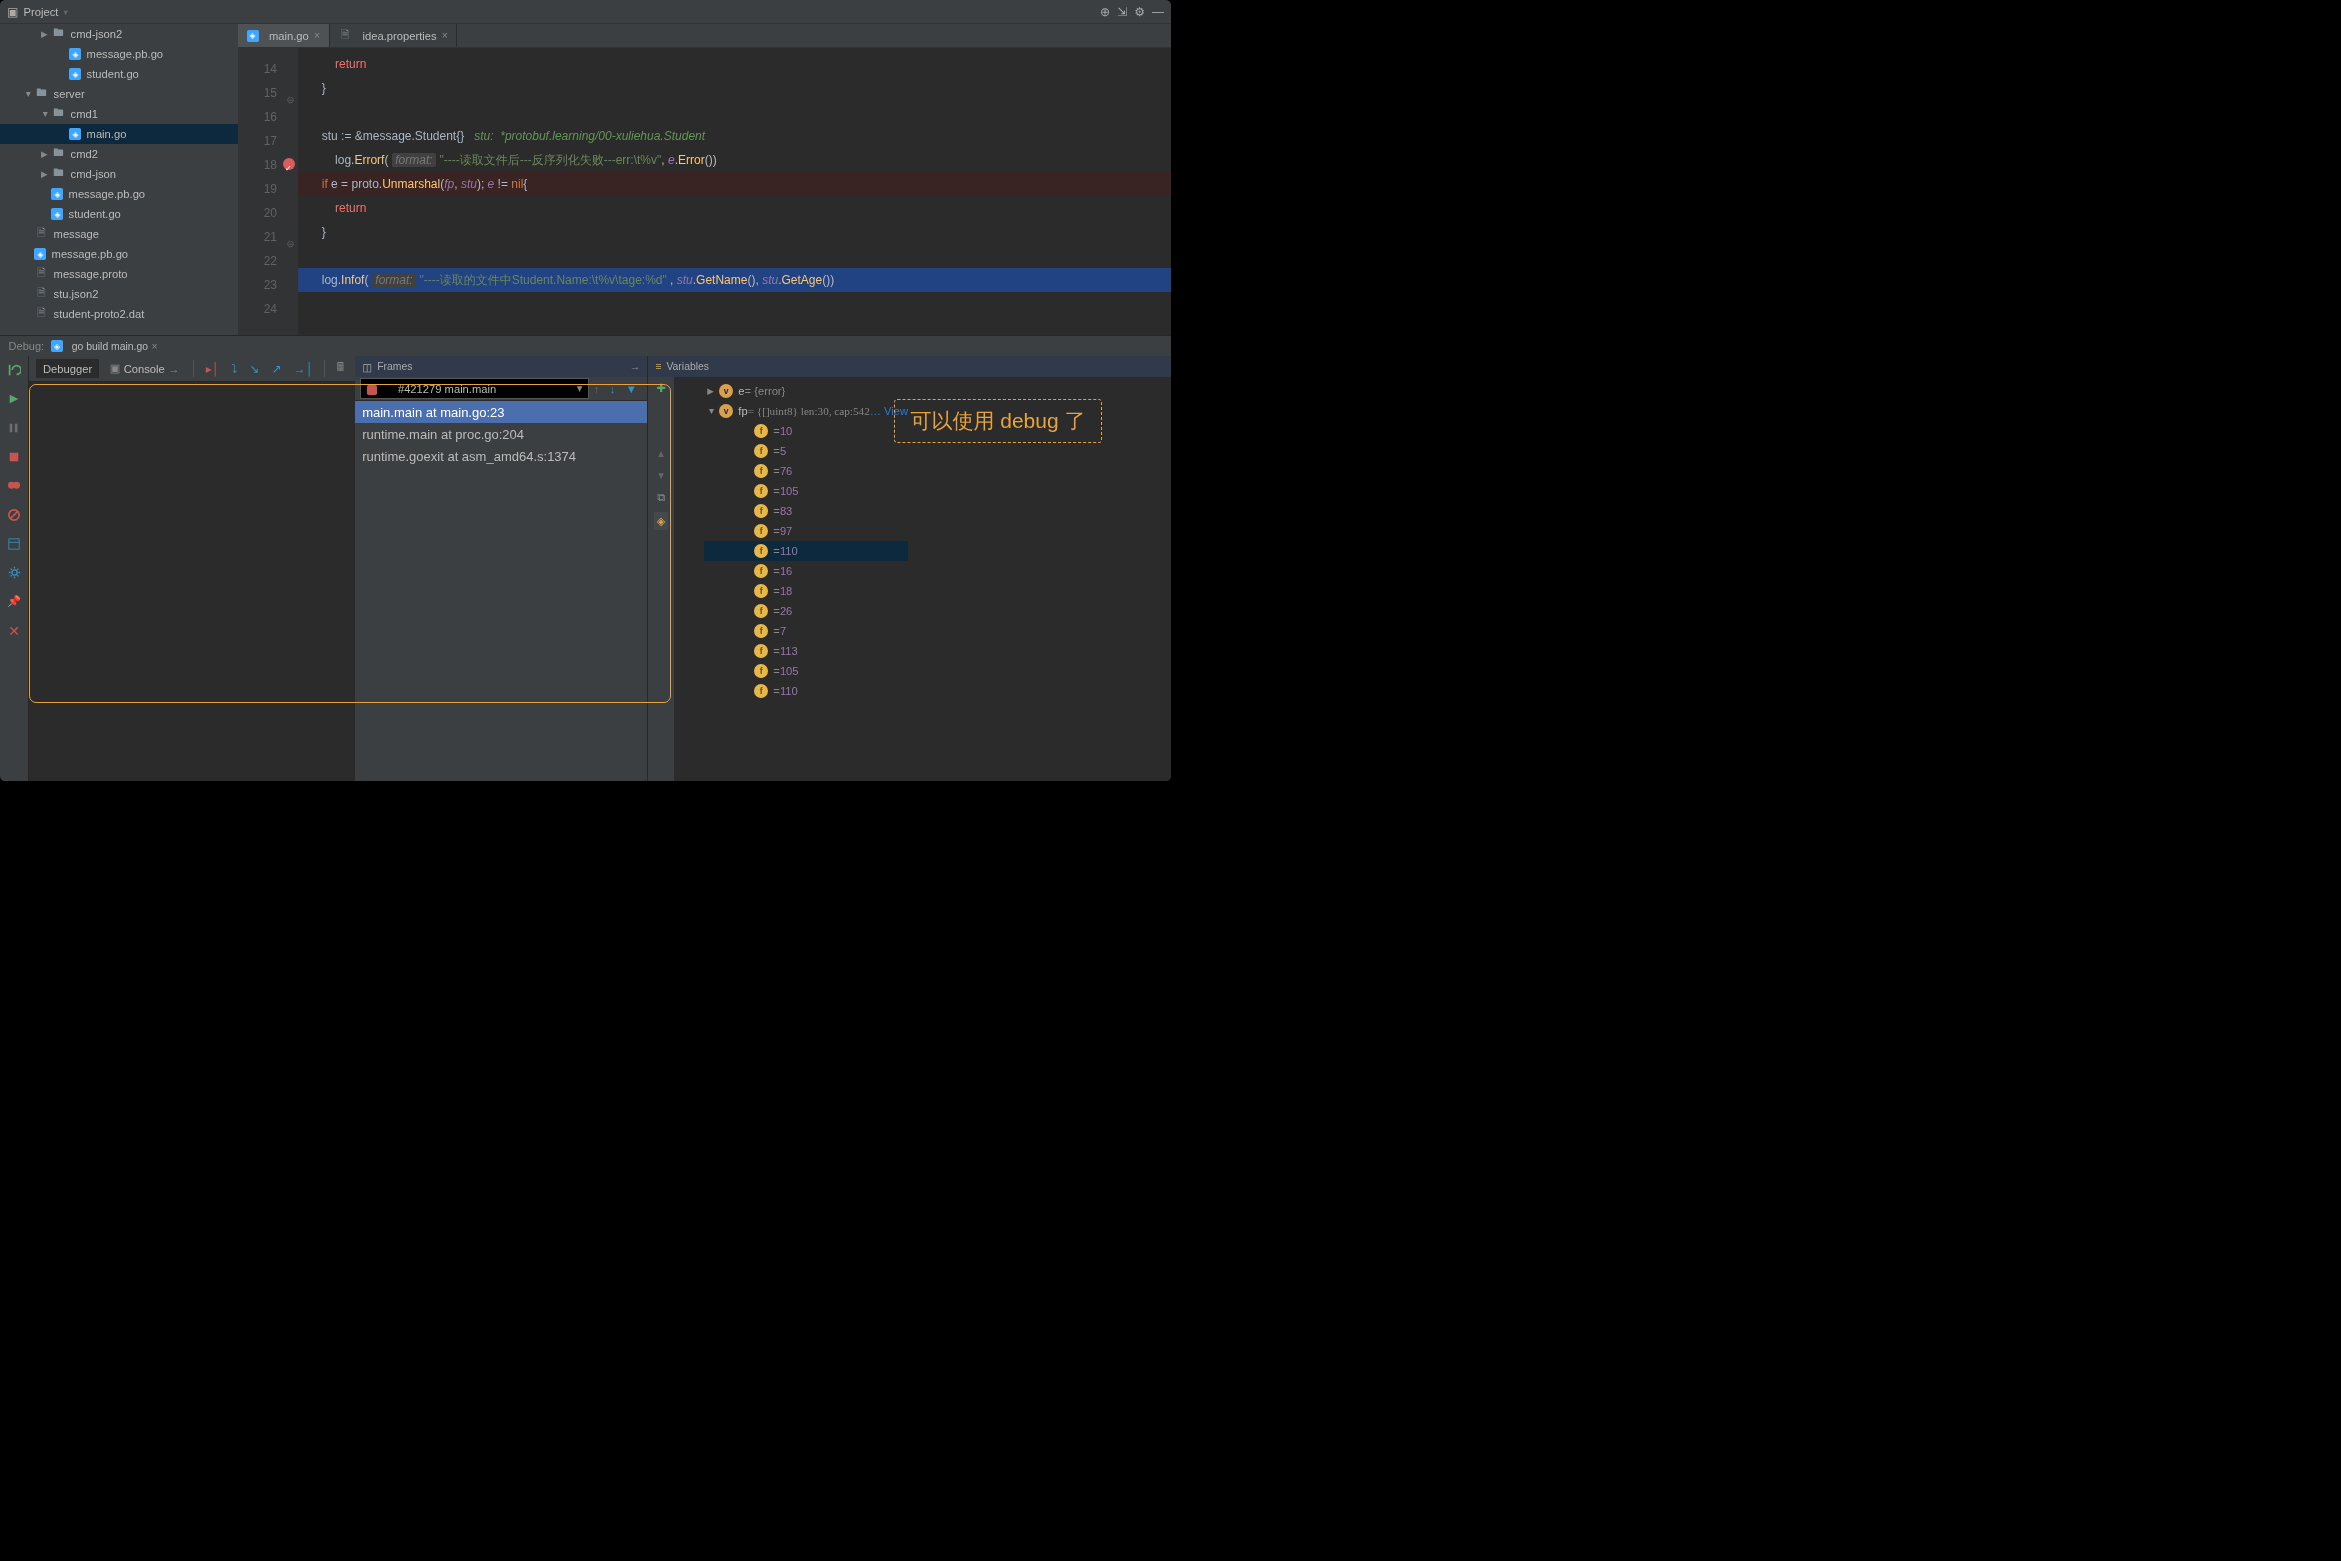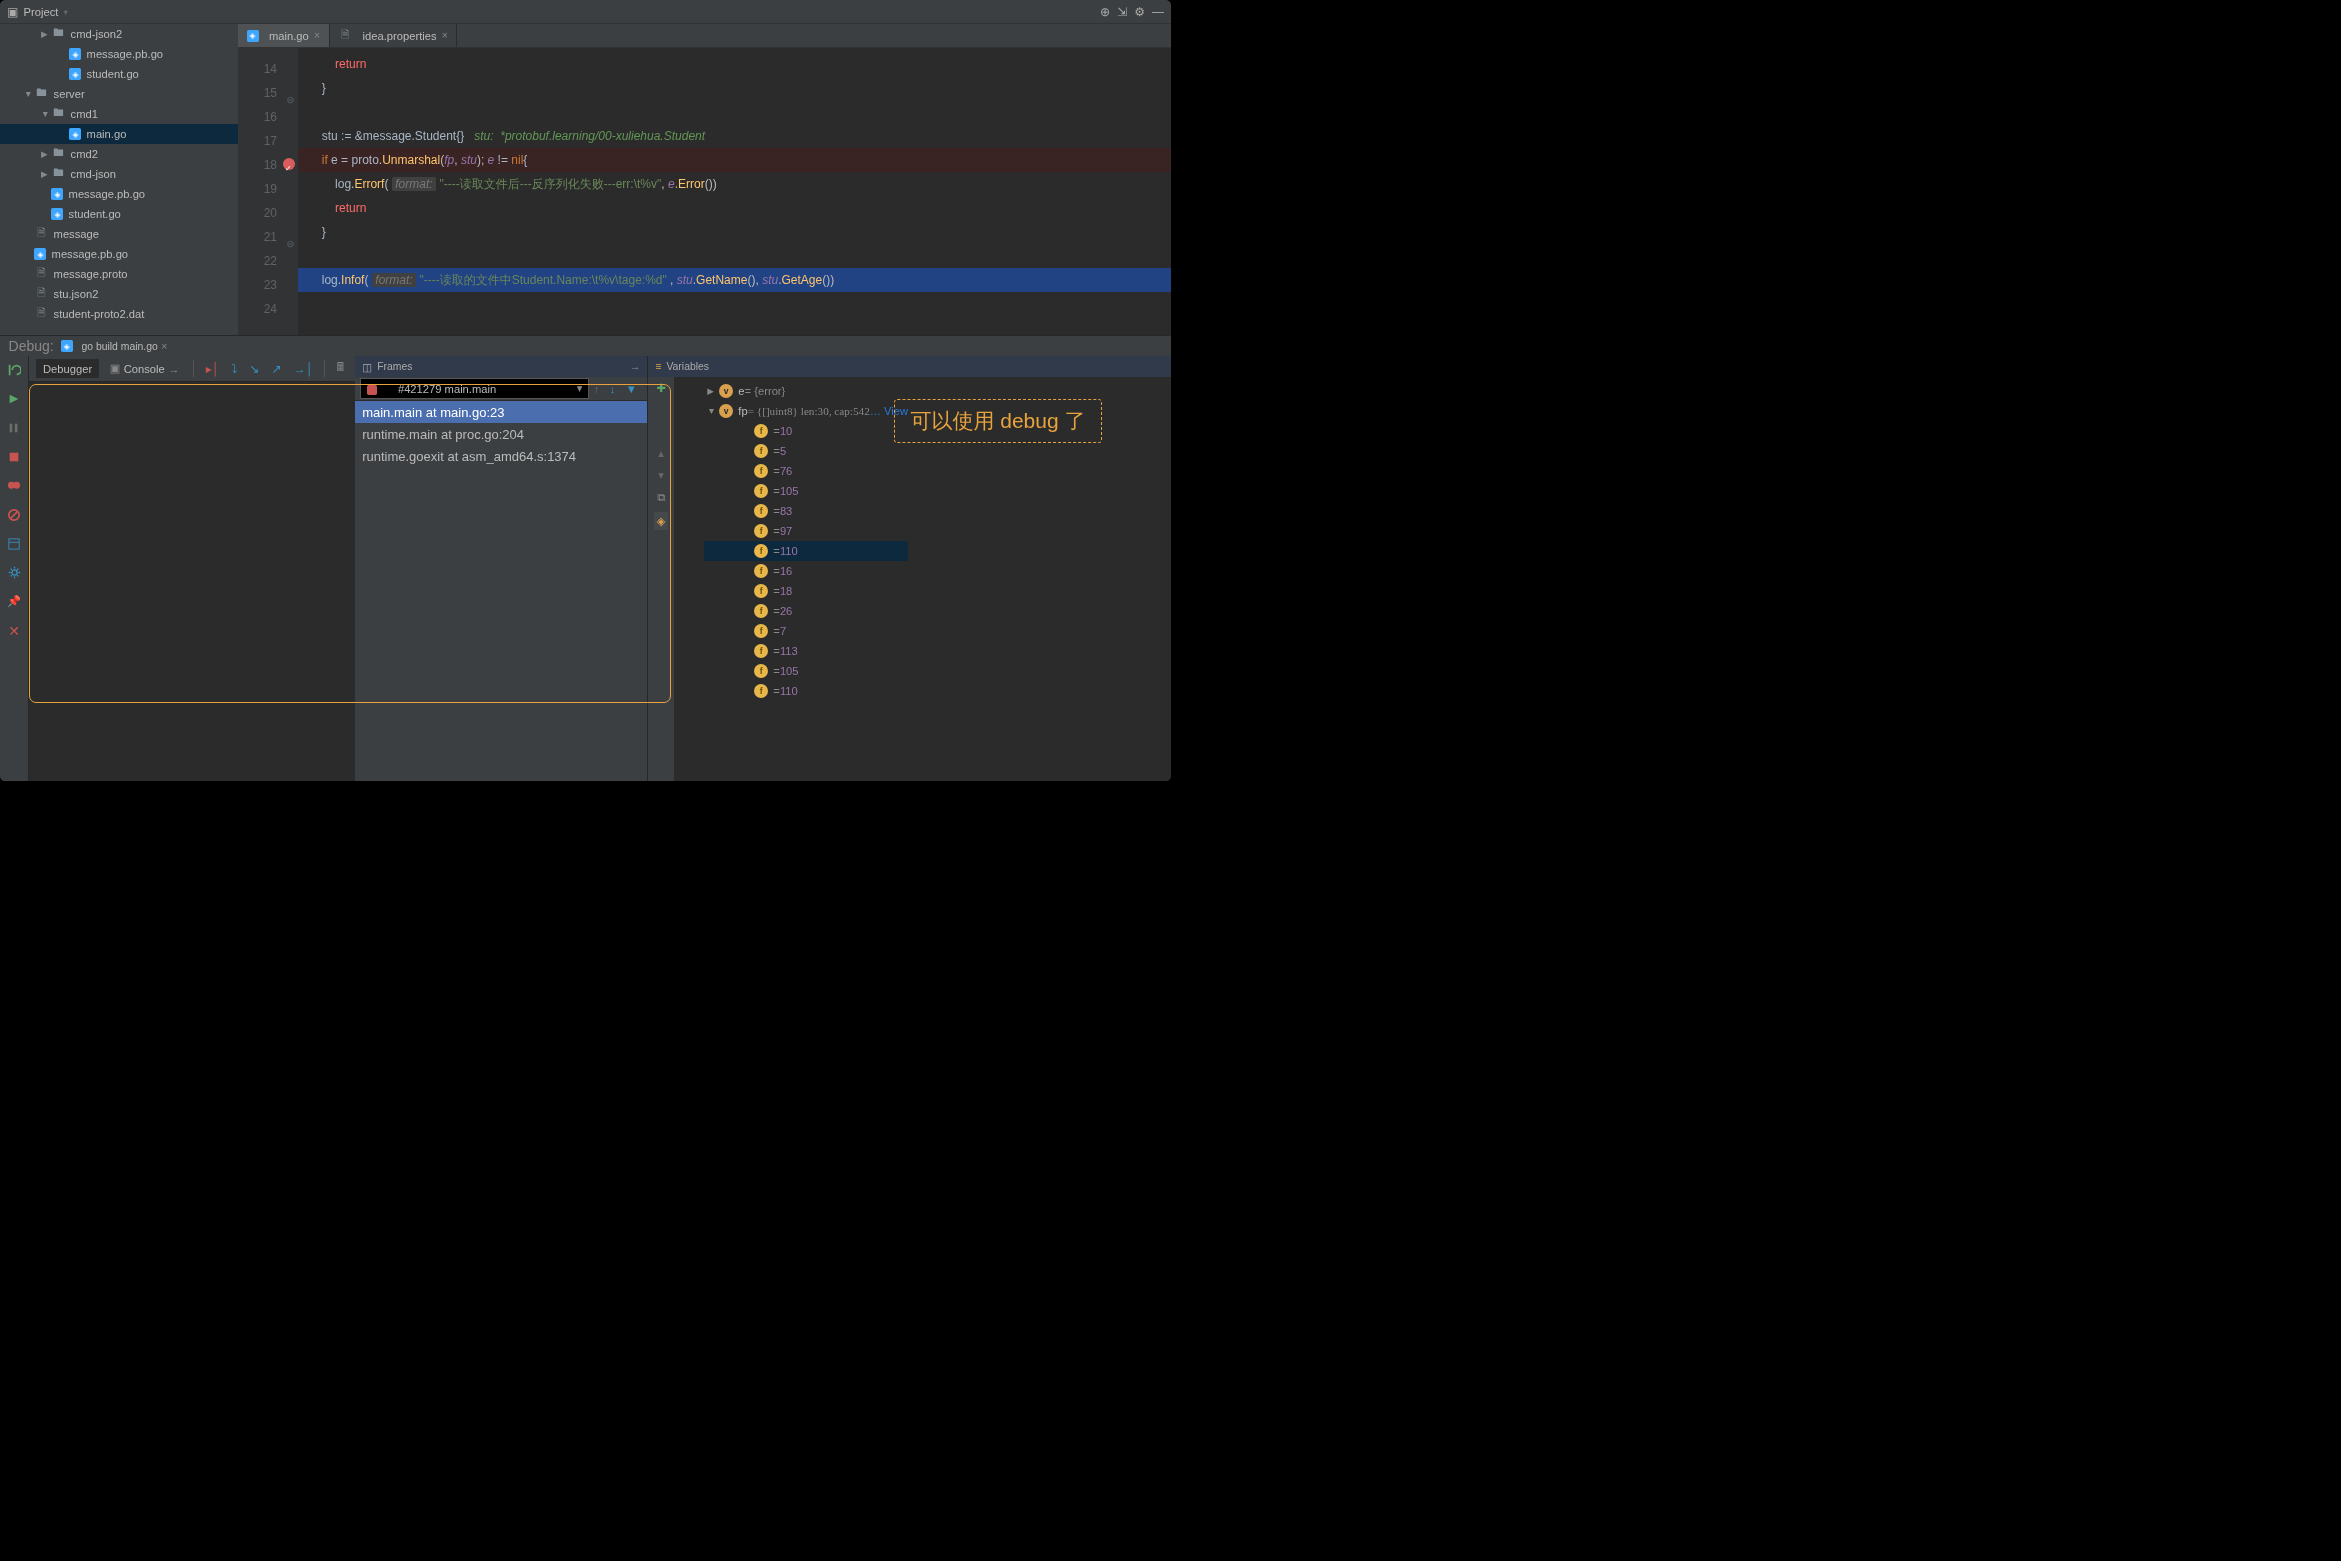--- a/index.html
+++ b/index.html
@@ -46,21 +46,21 @@
 .str { color: #6a8759; }
 .var { color: #9876aa; font-style: italic; }
 .type { color: #a9b7c6; }
 .comment { color: #629755; font-style: italic; }
 .param { background: #404040; color: #787878; padding: 0 3.5px; border-radius: 1.7px; font-style: italic; }
 .ret { color: #ff6b68; }
 .op { color: #a9b7c6; }
 
 
 .debug-header { background: #3c3f41; height: 21px; display: flex; align-items: center; padding: 0 8.6px; gap: 7px; border-top: 0.9px solid #272727; }
-.debug-header .label { color: #888; font-size: 14px; text-align: right; }
+.debug-header .label { color: #888; font-size: 11px; text-align: right; }
 .debug-run { display: flex; align-items: center; gap: 3.5px; color: #bbb; font-size: 10.4px;}
 
 .debug-body { display: flex; height: 427px; background: #2b2b2b; }
 .debug-side { width: 29px; background: #3c3f41; display: flex; flex-direction: column; align-items: center; padding-top: 5.2px; gap: 12px; border-right: 0.9px solid #272727;}
 .debug-side .btn { width: 17px; height: 17px; cursor: pointer; display: flex; align-items: center; justify-content: center; }
 
 .debug-main { flex: 1; display: flex; flex-direction: row; position: relative; }
 .debug-toolbar { background: #3c3f41; height: 26px; display: flex; align-items: center; padding: 0 7px; gap: 3.5px; border-bottom: 0.9px solid #272727;}
 .tb-tab { padding: 3.5px 7px; display: flex; align-items: center; gap: 3.5px; cursor: pointer; }
 .tb-tab.active { background: #2b2b2b; }
@@ -219,22 +219,22 @@
             <div class="gutter-line">21<span class="fold-mark">⊖</span></div>
             <div class="gutter-line">22</div>
             <div class="gutter-line">23</div>
             <div class="gutter-line">24</div>
           </div>
         <div class="code-lines">
           <div class="code-line">        <span class="ret">return</span></div>
           <div class="code-line">    <span class="op">}</span></div>
           <div class="code-line"></div>
           <div class="code-line">    <span class="type">stu</span> <span class="op">:=</span> <span class="op">&amp;</span><span class="type">message.Student{}</span>   <span class="comment">stu:  *protobuf.learning/00-xuliehua.Student</span></div>
+          <div class="code-line">        <span class="type">log</span>.<span class="fn">Errorf</span>( <span class="param">format:</span> <span class="str">"----读取文件后---反序列化失败---err:\t%v"</span>, <span class="var">e</span>.<span class="fn">Error</span>())</div>
           <div class="code-line bp-line">    <span class="kw">if</span> <span class="type">e</span> <span class="op">=</span> <span class="type">proto</span>.<span class="fn">Unmarshal</span>(<span class="var">fp</span>, <span class="var">stu</span>); <span class="var">e</span> <span class="op">!=</span> <span class="kw">nil</span><span class="op">{</span></div>
-          <div class="code-line">        <span class="type">log</span>.<span class="fn">Errorf</span>( <span class="param">format:</span> <span class="str">"----读取文件后---反序列化失败---err:\t%v"</span>, <span class="var">e</span>.<span class="fn">Error</span>())</div>
           <div class="code-line">        <span class="ret">return</span></div>
           <div class="code-line">    <span class="op">}</span></div>
           <div class="code-line"></div>
           <div class="code-line exec-line">    <span class="type">log</span>.<span class="fn">Infof</span>( <span class="param">format:</span> <span class="str">"----读取的文件中Student.Name:\t%v\tage:%d" </span>, <span class="var">stu</span>.<span class="fn">GetName</span>(), <span class="var">stu</span>.<span class="fn">GetAge</span>())</div>
           <div class="code-line"></div>
         </div>
       </div>
     </div>
   </div>
 

